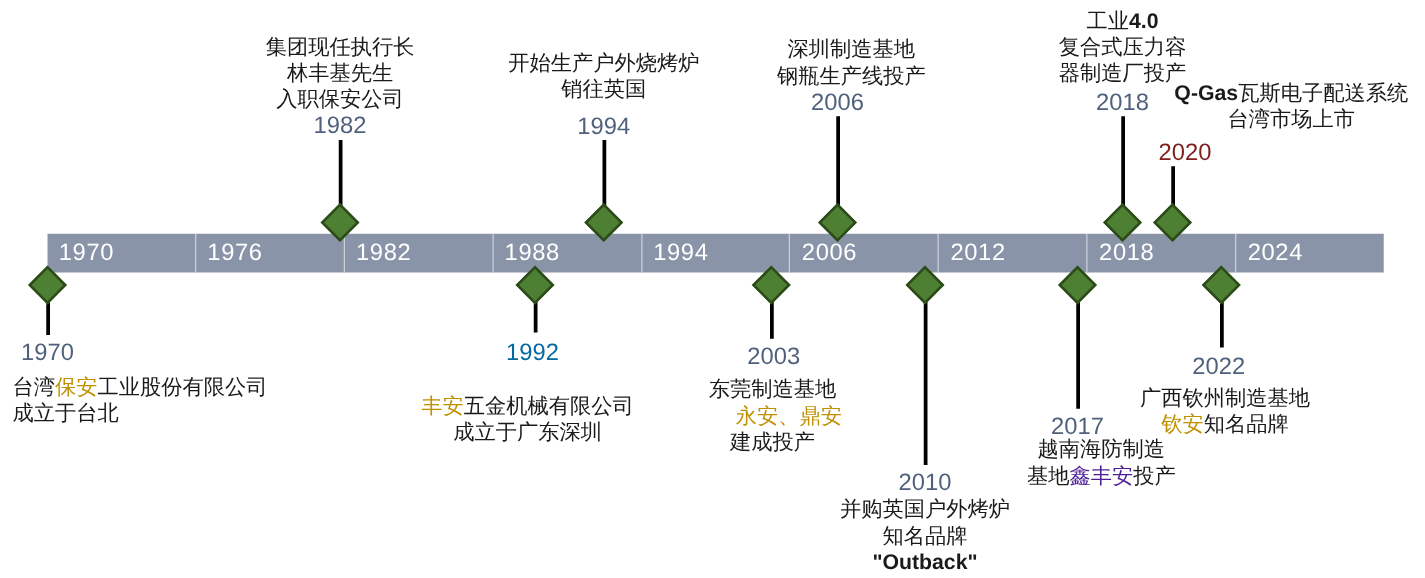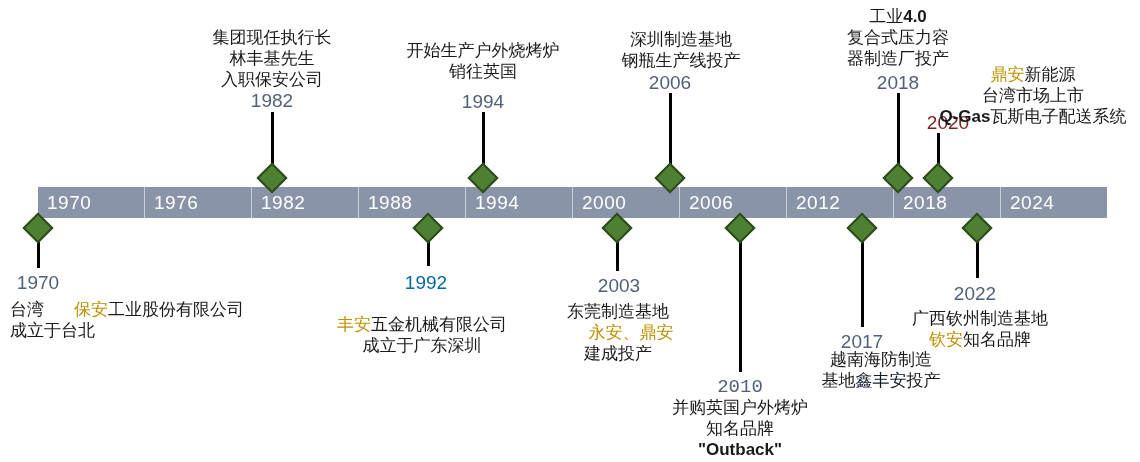--- a/index.html
+++ b/index.html
@@ -36,40 +36,37 @@
       <div class="bar-seg ticked">
         <span class="bar-year" style="color: rgb(255, 255, 255);">1982</span>
       </div>
       <div class="bar-seg ticked">
         <span class="bar-year" style="color: rgb(255, 255, 255);">1988</span>
       </div>
       <div class="bar-seg ticked">
         <span class="bar-year" style="color: rgb(255, 255, 255);">1994</span>
       </div>
       <div class="bar-seg ticked">
-        <span class="bar-year" style="color: rgb(255, 255, 255);">2000</span>
-      </div>
-      <div class="bar-seg ticked">
         <span class="bar-year" style="color: rgb(255, 255, 255);">2006</span>
       </div>
       <div class="bar-seg ticked">
         <span class="bar-year" style="color: rgb(255, 255, 255);">2012</span>
       </div>
       <div class="bar-seg ticked">
         <span class="bar-year" style="color: rgb(255, 255, 255);">2018</span>
       </div>
       <div class="bar-seg ticked">
         <span class="bar-year" style="color: rgb(255, 255, 255);">2024</span>
       </div>
     </div>
 <div class="connector" style="left: 36.5px; top: 230px; height: 38px; background: rgb(0, 0, 0);"></div>
     <div class="diamond" style="left: 27px; top: 217px; background: rgb(78, 128, 51); border: 2px solid rgb(45, 74, 26);"></div>
     <div class="ev-year" style="left: 38px; top: 272px; color: rgb(80, 97, 124);">1970</div>
     <div class="ev-text left" style="left: 10px; top: 299px; color: rgb(26, 26, 26);">
-      <div><span>台湾</span><span class="seg-gold" style="color: rgb(191, 144, 0); margin-left: 30px;">保安</span><span>工业股份有限公司</span></div>
+      <div><span>台湾</span><span class="seg-gold" style="color: rgb(191, 144, 0);">保安</span><span>工业股份有限公司</span></div>
       <div><span>成立于台北</span></div>
     </div>
     <div class="connector" style="left: 270.5px; top: 112px; height: 58px; background: rgb(0, 0, 0);"></div>
     <div class="diamond" style="left: 261px; top: 167px; background: rgb(78, 128, 51); border: 2px solid rgb(45, 74, 26);"></div>
     <div class="ev-year" style="left: 272px; top: 90px; color: rgb(80, 97, 124);">1982</div>
     <div class="ev-text center" style="left: 272px; top: 27px; color: rgb(26, 26, 26);">
       <div><span>集团现任执行长</span></div>
       <div><span>林丰基先生</span></div>
       <div><span>入职保安公司</span></div>
     </div>
@@ -97,48 +94,47 @@
     </div>
     <div class="connector" style="left: 668.5px; top: 93px; height: 77px; background: rgb(0, 0, 0);"></div>
     <div class="diamond" style="left: 659px; top: 167px; background: rgb(78, 128, 51); border: 2px solid rgb(45, 74, 26);"></div>
     <div class="ev-year" style="left: 670px; top: 72px; color: rgb(80, 97, 124);">2006</div>
     <div class="ev-text center" style="left: 670px; top: 29px; color: rgb(26, 26, 26); margin-left: 11px;">
       <div><span>深圳制造基地</span></div>
       <div><span>钢瓶生产线投产</span></div>
     </div>
     <div class="connector" style="left: 738.5px; top: 230px; height: 142px; background: rgb(0, 0, 0);"></div>
     <div class="diamond" style="left: 729px; top: 217px; background: rgb(78, 128, 51); border: 2px solid rgb(45, 74, 26);"></div>
-    <div class="ev-year" style="left: 740px; top: 376px; color: rgb(80, 97, 124); font-family: Liberation Mono, monospace;">2010</div>
+    <div class="ev-year" style="left: 740px; top: 376px; color: rgb(80, 97, 124);">2010</div>
     <div class="ev-text center" style="left: 740px; top: 397px; color: rgb(26, 26, 26);">
       <div><span>并购英国户外烤炉</span></div>
       <div><span>知名品牌</span></div>
       <div><span class="seg-bold">"Outback"</span></div>
     </div>
     <div class="connector" style="left: 860.5px; top: 230px; height: 97px; background: rgb(0, 0, 0);"></div>
     <div class="diamond" style="left: 851px; top: 217px; background: rgb(78, 128, 51); border: 2px solid rgb(45, 74, 26);"></div>
     <div class="ev-year" style="left: 862px; top: 331px; color: rgb(80, 97, 124);">2017</div>
     <div class="ev-text center" style="left: 881px; top: 349px; color: rgb(26, 26, 26);">
       <div><span>越南海防制造</span></div>
-      <div><span>基地</span><span class="seg-gold" style="color: #0f172a;">鑫丰安</span><span>投产</span></div>
+      <div><span>基地</span><span class="seg-gold" style="color: #4c1d95;">鑫丰安</span><span>投产</span></div>
     </div>
     <div class="connector" style="left: 896.5px; top: 93px; height: 77px; background: rgb(0, 0, 0);"></div>
     <div class="diamond" style="left: 887px; top: 167px; background: rgb(78, 128, 51); border: 2px solid rgb(45, 74, 26);"></div>
     <div class="ev-year" style="left: 898px; top: 72px; color: rgb(80, 97, 124);">2018</div>
     <div class="ev-text center" style="left: 898px; top: 6px; color: rgb(26, 26, 26);">
       <div><span>工业</span><span class="seg-bold">4.0</span></div>
       <div><span>复合式压力容</span></div>
       <div><span>器制造厂投产</span></div>
     </div>
     <div class="connector" style="left: 936.5px; top: 133px; height: 37px; background: rgb(0, 0, 0);"></div>
     <div class="diamond" style="left: 927px; top: 167px; background: rgb(78, 128, 51); border: 2px solid rgb(45, 74, 26);"></div>
     <div class="ev-year" style="left: 948px; top: 112px; color: #7f1d1d;">2020</div>
     <div class="ev-text center" style="left: 1033px; top: 64px; color: rgb(26, 26, 26);">
-      <div><span class="seg-gold" style="color: rgb(191, 144, 0);">鼎安</span><span>新能源</span></div>
+      <div><span class="seg-bold">Q-Gas</span><span>瓦斯电子配送系统</span></div>
       <div><span>台湾市场上市</span></div>
-      <div><span class="seg-bold">Q-Gas</span><span>瓦斯电子配送系统</span></div>
     </div>
     <div class="connector" style="left: 975.5px; top: 230px; height: 48px; background: rgb(0, 0, 0);"></div>
     <div class="diamond" style="left: 966px; top: 217px; background: rgb(78, 128, 51); border: 2px solid rgb(45, 74, 26);"></div>
     <div class="ev-year" style="left: 975px; top: 283px; color: rgb(80, 97, 124);">2022</div>
     <div class="ev-text center" style="left: 980px; top: 308px; color: rgb(26, 26, 26);">
       <div><span>广西钦州制造基地</span></div>
       <div><span class="seg-gold" style="color: rgb(191, 144, 0);">钦安</span><span>知名品牌</span></div>
     </div>
   </div>
 

